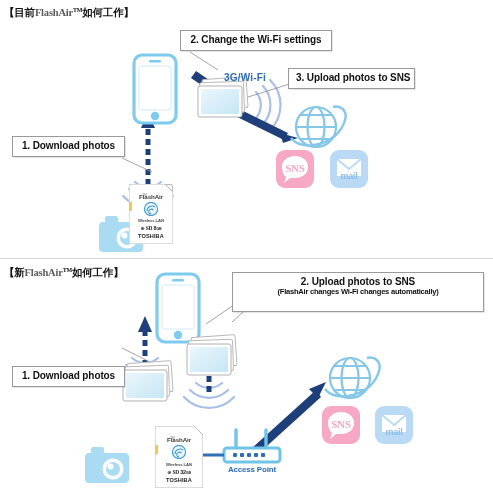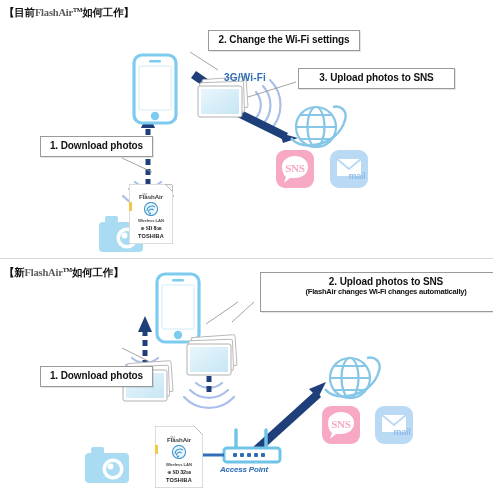--- a/index.html
+++ b/index.html
@@ -22,41 +22,40 @@
 
   .divider{position:absolute;left:0;width:493px;height:1px;background:#d8d8d8;}
 
   
   .callout{
     position:absolute;background:#fff;border:1px solid #9a9a9a;
     box-shadow:1px 1px 0 rgba(0,0,0,.10);
     padding:3px 7px;box-sizing:border-box;
     font-weight:bold;color:#111;text-align:center;
     line-height:1.15;
-    margin-left:28px;
   }
   .callout .l1{font-size:10px;white-space:nowrap;letter-spacing:-0.1px;}
   .callout .l2{font-size:7.6px;white-space:nowrap;font-weight:bold;letter-spacing:-0.25px;}
 
   
   .layer{position:absolute;left:0;top:0;width:493px;overflow:visible;}
   
   .art-label{position:absolute;font-weight:bold;color:#2f6fb5;white-space:nowrap;}
   #lbl-3gwifi{font-size:10px;letter-spacing:.2px;color:#2e6db4;}
   #lbl-ap{font-size:8px;color:#2e6db4;letter-spacing:-.2px;}
 
   
   .tile{position:absolute;border-radius:9px;}
   .tile.sns{background:#f6a8c5;font-family:Liberation Serif, serif;}
   .tile.mail{background:#b9d9f4;}
   .tile-txt{
     position:absolute;width:100%;text-align:center;font-weight:bold;
     color:#ffffff;letter-spacing:-.2px;
   }
-  .mail-txt{color:#8fbde8;padding-left:8px;}
+  .mail-txt{color:#8fbde8;}
 
   
   .sdcard{position:absolute;}
   .sd-face{
     position:absolute;inset:0;background:#ffffff;border:1px solid #bcbcbc;
     border-radius:2px;
   }
   .sd-txt{position:absolute;width:100%;text-align:center;white-space:nowrap;}
   .sd-brand{font-size:6.2px;color:#3b3b3b;font-weight:bold;letter-spacing:-.1px;}
   .sd-tm{font-size:3.4px;color:#7a7a7a;}
@@ -145,21 +144,21 @@
       <path d="M291,138 C301,152 338,146 345,120 C348,110 340,105 333,107" stroke-width="2.4"></path>
     </g>
   </svg>
 
   <div class="art-label" id="lbl-3gwifi" style="left:224px;top:72px;">3G/Wi-Fi</div>
 
   <div class="callout" style="left:180px;top:30px;width:152px;height:21px;">
     <div class="l1">2. Change the Wi-Fi settings</div>
   </div>
 
-  <div class="callout" style="left:270px;top:68px;width:157px;height:21px;">
+  <div class="callout" style="left:288px;top:68px;width:127px;height:21px;">
     <div class="l1">3. Upload photos to SNS</div>
   </div>
 
   <div class="callout" style="left:12px;top:136px;width:113px;height:21px;">
     <div class="l1">1. Download photos</div>
   </div>
 
   <div class="tile sns" style="left:276px;top:150px;width:38px;height:38px;">
     <svg width="38" height="38" viewBox="0 0 38 38">
       <path d="M6,17 C6,10 12,6 19,6 C26,6 32,10 32,17 C32,24 26,28 19,28 L14,28 L8,33 L10,27 C7.5,25 6,21 6,17 Z" fill="#ffffff"></path>
@@ -292,21 +291,21 @@
         <rect x="233" y="195" width="4" height="4" rx="1"></rect>
         <rect x="240" y="195" width="4" height="4" rx="1"></rect>
         <rect x="247" y="195" width="4" height="4" rx="1"></rect>
         <rect x="254" y="195" width="4" height="4" rx="1"></rect>
         <rect x="261" y="195" width="4" height="4" rx="1"></rect>
       </g>
       <line x1="200" y1="197" x2="224" y2="197" stroke="#2f6fb5" stroke-width="3"></line>
     </g>
   </svg>
 
-  <div class="art-label" id="lbl-ap" style="left:220px;top:207px;font-style:italic;">Access Point</div>
+  <div class="art-label" id="lbl-ap" style="left:228px;top:207px;">Access Point</div>
 
   <div class="callout" style="left:232px;top:14px;width:252px;height:40px;">
     <div class="l1">2. Upload photos to SNS</div>
     <div class="l2">(FlashAir changes Wi-Fi changes automatically)</div>
   </div>
 
   <div class="callout" style="left:12px;top:108px;width:113px;height:21px;">
     <div class="l1">1. Download photos</div>
   </div>
 

